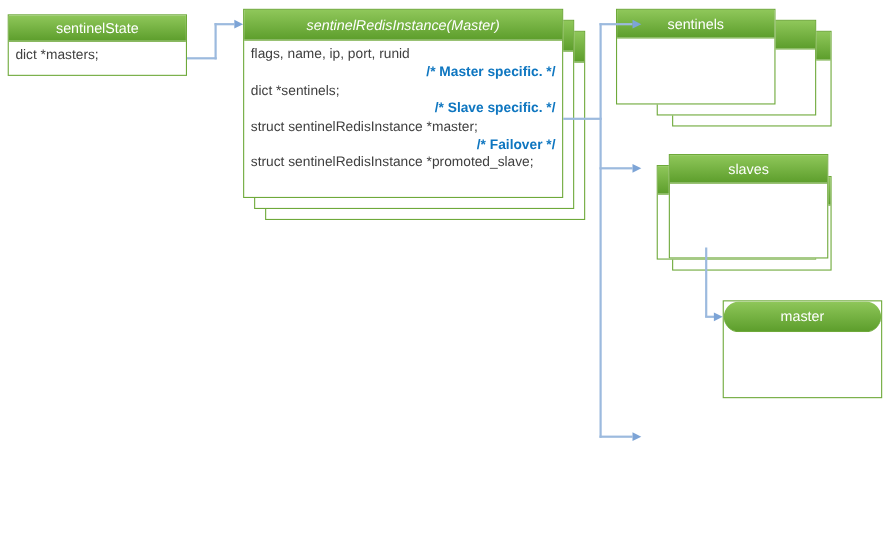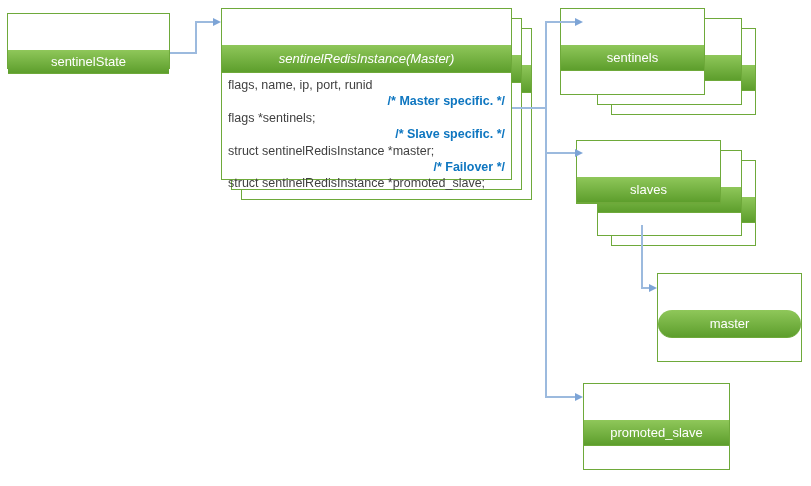--- a/index.html
+++ b/index.html
@@ -16,21 +16,20 @@
     border:1px solid var(--node-border, #6ea93a);
     box-sizing:border-box;
   }
   .node .hdr {
     background:linear-gradient(180deg, var(--node-green-top, #8fc75a) 0%, var(--node-green-bottom, #5d9e2c) 100%);
     border-bottom:1px solid var(--node-border, #6ea93a);
     color:var(--header-text, #ffffff);
     font-size:13px;
     display:flex; align-items:center; justify-content:center;
     box-sizing:border-box;
-    margin-top:36px;
   }
   .node .body {
     padding:4px 6px 0 6px;
     font-size:12.5px;
     line-height:16.4px;
     color:var(--body-text, #3f3f3f);
     white-space:nowrap;
     overflow:hidden;
   }
   .field.comment {
@@ -50,34 +49,37 @@
     border-left:8px solid var(--arrowhead, #7da4d6);
   }
 </style>
 </head>
 <body>
 
 <div id="canvas">
 
   <div class="node" style="left:7px; top:13px; width:163px; height:56px;">
     <div class="hdr" style="height:24px;">sentinelState</div>
+    <div class="body">
+        <div class="field code">dict *masters;</div>
+      </div>
   </div>
 
   <div class="node" style="left:241px; top:28px; width:291px; height:172px;">
     <div class="hdr" style="height:28px;"></div>
   </div>
   <div class="node" style="left:231px; top:18px; width:291px; height:172px;">
     <div class="hdr" style="height:28px;"></div>
   </div>
   <div class="node" style="left:221px; top:8px; width:291px; height:172px;">
     <div class="hdr" style="height:28px;font-style:italic;">sentinelRedisInstance(Master)</div>
     <div class="body">
         <div class="field code">flags, name, ip, port, runid</div>
         <div class="field comment">/* Master specific. */</div>
-        <div class="field code">flags *sentinels;</div>
+        <div class="field code">dict *sentinels;</div>
         <div class="field comment">/* Slave specific. */</div>
         <div class="field code">struct sentinelRedisInstance *master;</div>
         <div class="field comment">/* Failover */</div>
         <div class="field code">struct sentinelRedisInstance *promoted_slave;</div>
       </div>
   </div>
 
   <div class="node" style="left:611px; top:28px; width:145px; height:87px;">
     <div class="hdr" style="height:26px;"></div>
   </div>
@@ -88,34 +90,30 @@
     <div class="hdr" style="height:26px;">sentinels</div>
     <div class="body"></div>
   </div>
 
   <div class="node" style="left:611px; top:160px; width:145px; height:86px;">
     <div class="hdr" style="height:26px;"></div>
   </div>
   <div class="node" style="left:597px; top:150px; width:145px; height:86px;">
     <div class="hdr" style="height:26px;"></div>
   </div>
-  <div class="node" style="left:576px; top:140px; width:145px; height:64px;">
+  <div class="node" style="left:608px; top:140px; width:145px; height:95px;">
     <div class="hdr" style="height:26px;">slaves</div>
     <div class="body"></div>
   </div>
 
   <div class="node" style="left:657px; top:273px; width:145px; height:89px;">
     <div class="hdr" style="height:28px;border-radius:14px;">master</div>
     <div class="body"></div>
   </div>
 
-  <div class="node" style="left:583px; top:383px; width:147px; height:87px;">
-    <div class="hdr" style="height:26px;">promoted_slave</div>
-    <div class="body"></div>
-  </div>
 
   <div class="seg" style="left:170px; top:52px; width:27px; height:2px;"></div>
   <div class="seg" style="left:195px; top:21px; width:2px; height:33px;"></div>
   <div class="seg" style="left:195px; top:21px; width:18px; height:2px;"></div>
   <div class="arrow-right" style="left:213px; top:18px;"></div>
 
   <div class="seg" style="left:512px; top:107px; width:35px; height:2px;"></div>
   <div class="seg" style="left:545px; top:21px; width:2px; height:377px;"></div>
 
   <div class="seg" style="left:545px; top:21px; width:30px; height:2px;"></div>

